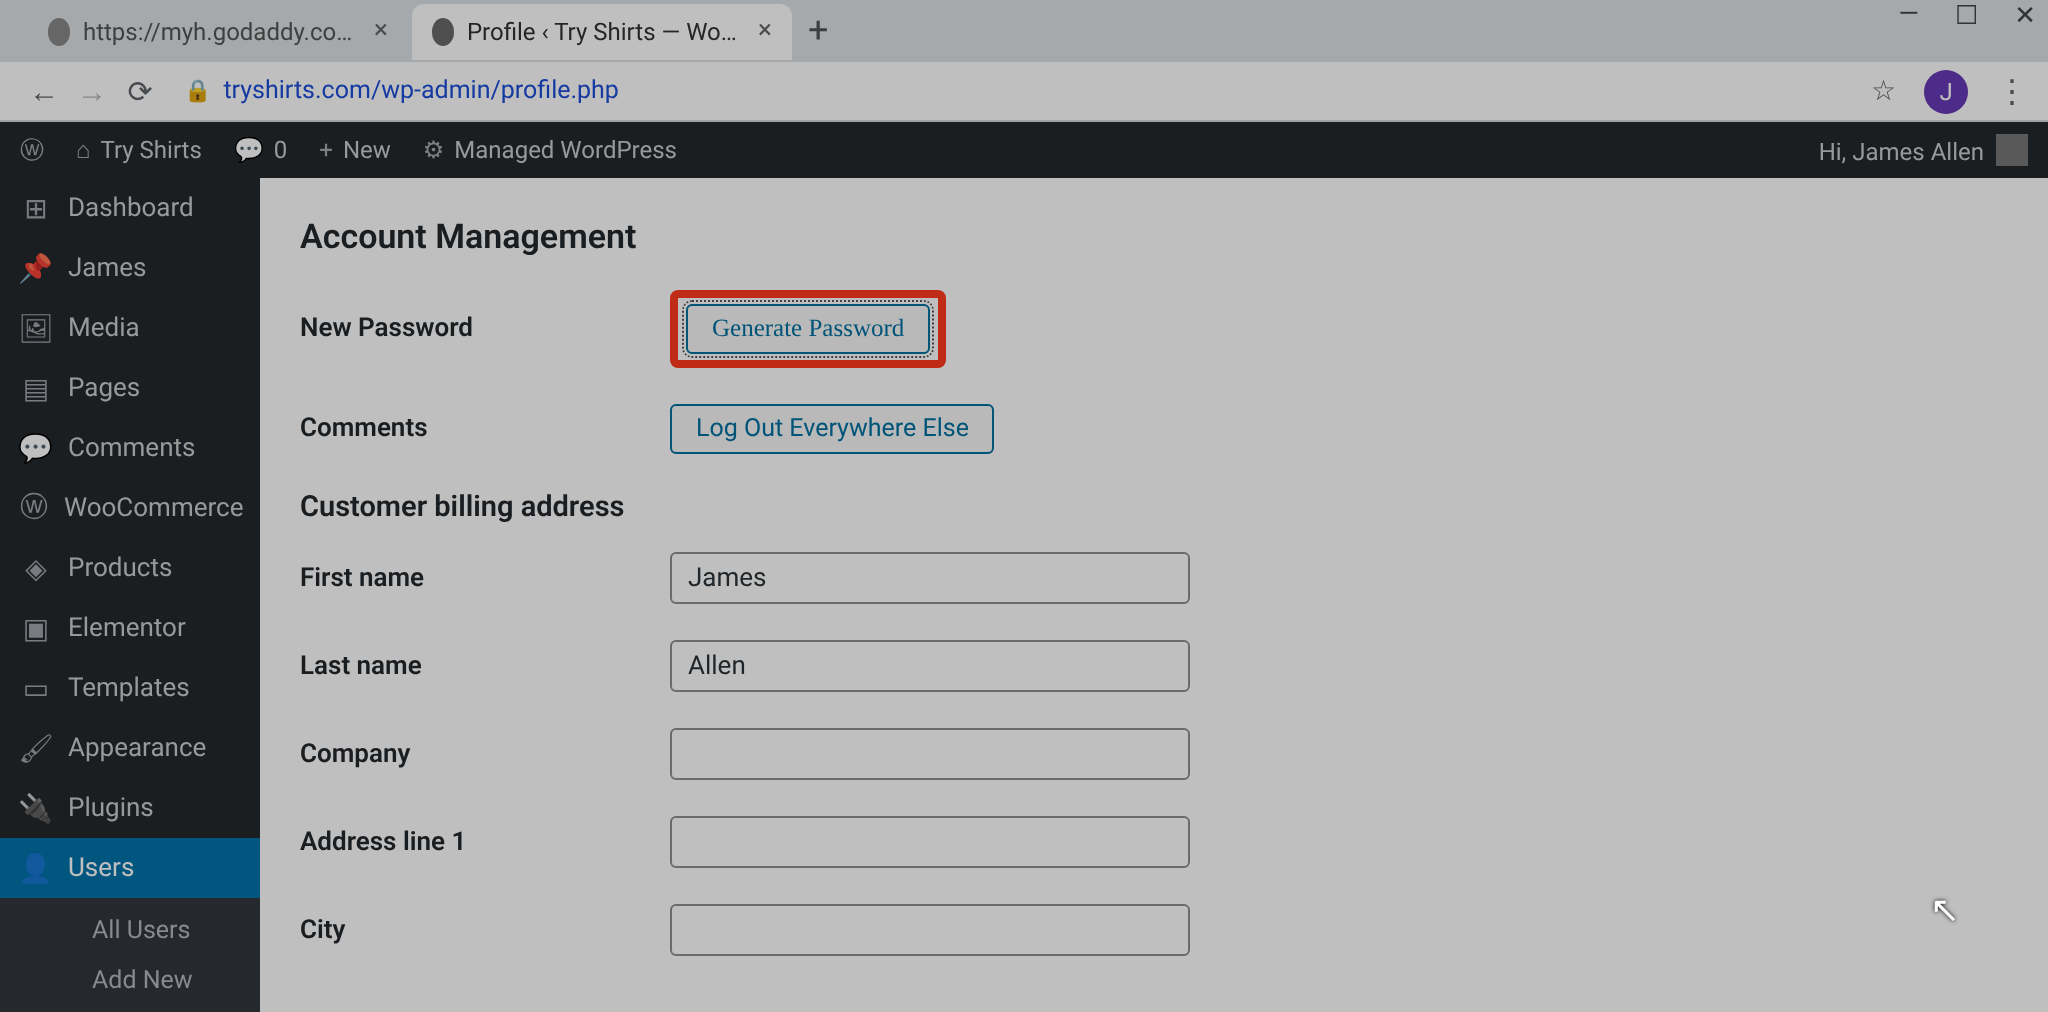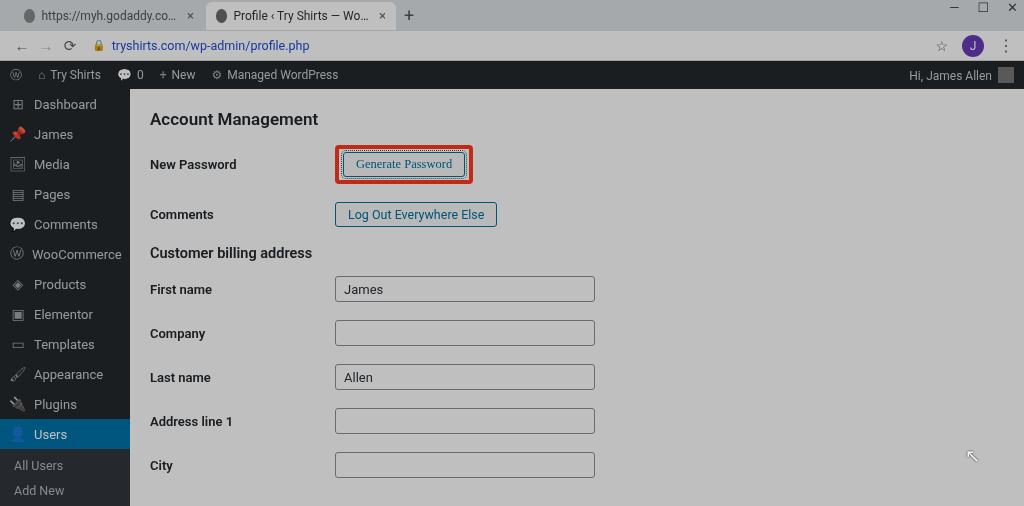--- a/index.html
+++ b/index.html
@@ -36,21 +36,21 @@
 .wp-adminbar .user-box { display: flex; align-items: flex-end; gap: 6px; }
 .wp-adminbar .user-avatar { width: 16px; height: 16px; background: #777; display: inline-block; }
 
 
 .wp-body { display: flex; height: calc(100% - 89px); position: relative; }
 .admin-menu { width: 130px; background: #23282d; color: #eee; font-size: 13px; overflow: hidden; }
 .admin-menu .menu-item { display: flex; align-items: center; gap: 8px; padding: 7px 10px; color: #ccc; cursor: pointer; }
 .admin-menu .menu-item.active { background: #0073aa; color: #fff; position: relative; }
 .admin-menu .menu-item.active::after { content: ""; position: absolute; right: -6px; top: 50%; transform: translateY(-50%); width: 0; height: 0; border-top: 6px solid transparent; border-bottom: 6px solid transparent; border-right: 6px solid #f1f1f1; }
 .admin-menu .submenu { background: #32373c; padding: 4px 0; }
-.admin-menu .submenu .sub-item { padding: 5px 10px 5px 14px; font-size: 12.5px; color: #b4b9be; cursor: pointer; }
+.admin-menu .submenu .sub-item { padding: 5px 10px 5px 14px; font-size: 12.5px; color: #b4b9be; cursor: pointer; margin-left: 32px; }
 .admin-menu .submenu .sub-item.current { color: #fff; font-weight: 600; }
 .menu-ico { width: 16px; height: 16px; display: inline-flex; align-items: center; justify-content: center; font-size: 14px; color: #a0a5aa; }
 .menu-item.active .menu-ico { color: #fff; }
 
 .content { flex: 1; background: #ffffff; padding: 10px 20px 0 20px; overflow: hidden; }
 .content h2 { font-size: 17px; color: #23282d; margin: 10px 0 16px; font-weight: 600; }
 .content h3 { font-size: 14.5px; color: #23282d; margin: 2px 0 14px; font-weight: 600; }
 .form-row { display: flex; align-items: center; margin-bottom: 18px; }
 .form-row .label { width: 185px; font-size: 13px; font-weight: 600; color: #23282d; }
 .wp-btn { display: inline-block; background: #f7f7f7; border: 1px solid #0071a1; color: #0071a1; font-size: 12.5px; padding: 4px 12px; border-radius: 3px; cursor: pointer; }
@@ -202,28 +202,28 @@
       <button type="button" class="wp-btn">Log Out Everywhere Else</button>
     </div>
 
     <h3>Customer billing address</h3>
 
     <div class="form-row">
       <div class="label">First name</div>
       <input type="text" class="text-input" value="James" style="">
     </div>
     <div class="form-row">
+      <div class="label">Last name</div>
+      <input type="text" class="text-input" value="Allen" style="">
+    </div>
+    <div class="form-row">
       <div class="label">Company</div>
       <input type="text" class="text-input" value="" style="">
     </div>
     <div class="form-row">
-      <div class="label">Last name</div>
-      <input type="text" class="text-input" value="Allen" style="">
-    </div>
-    <div class="form-row">
       <div class="label">Address line 1</div>
       <input type="text" class="text-input" value="" style="">
     </div>
     <div class="form-row">
       <div class="label">City</div>
       <input type="text" class="text-input" value="" style="">
     </div>
   </div>
 </div>
 

